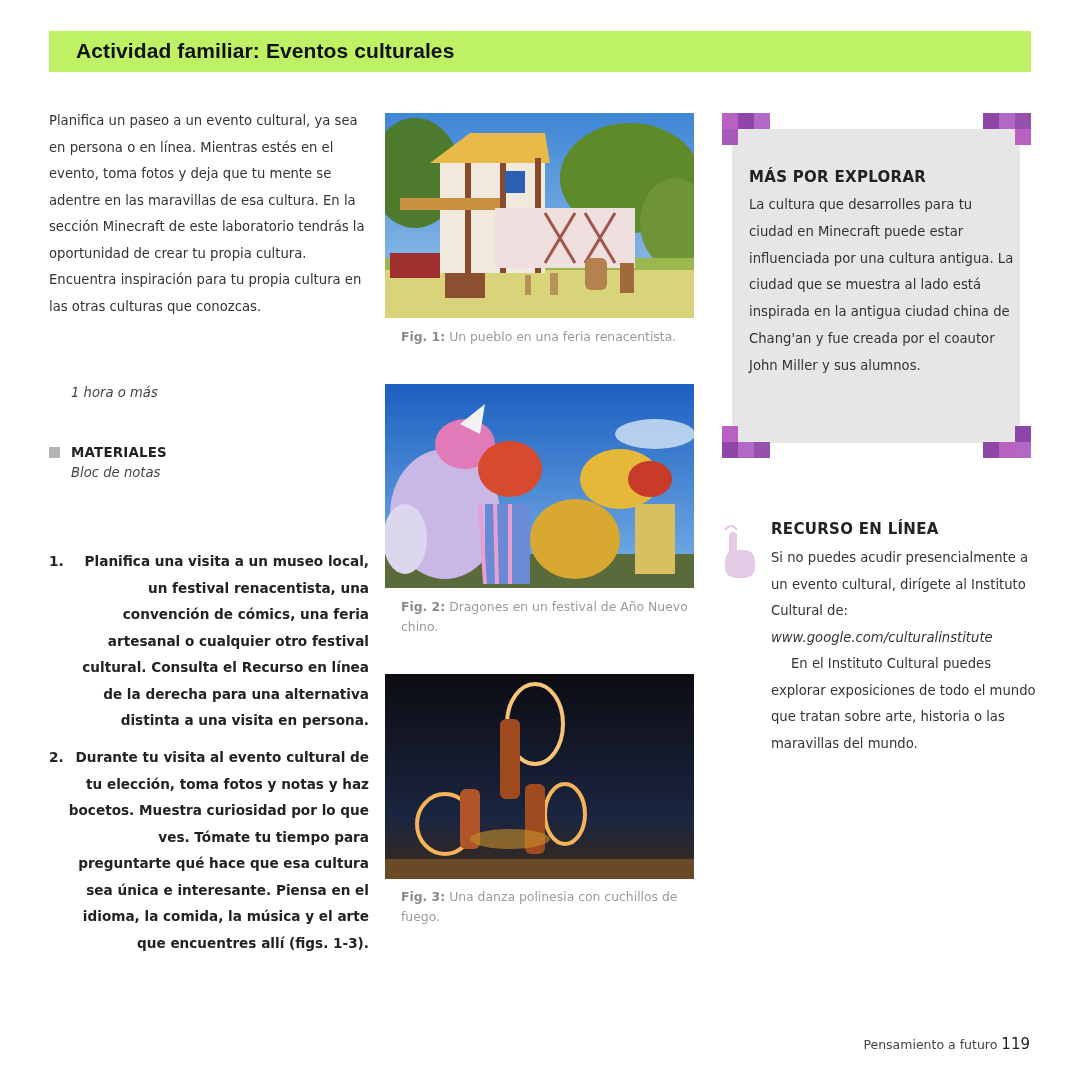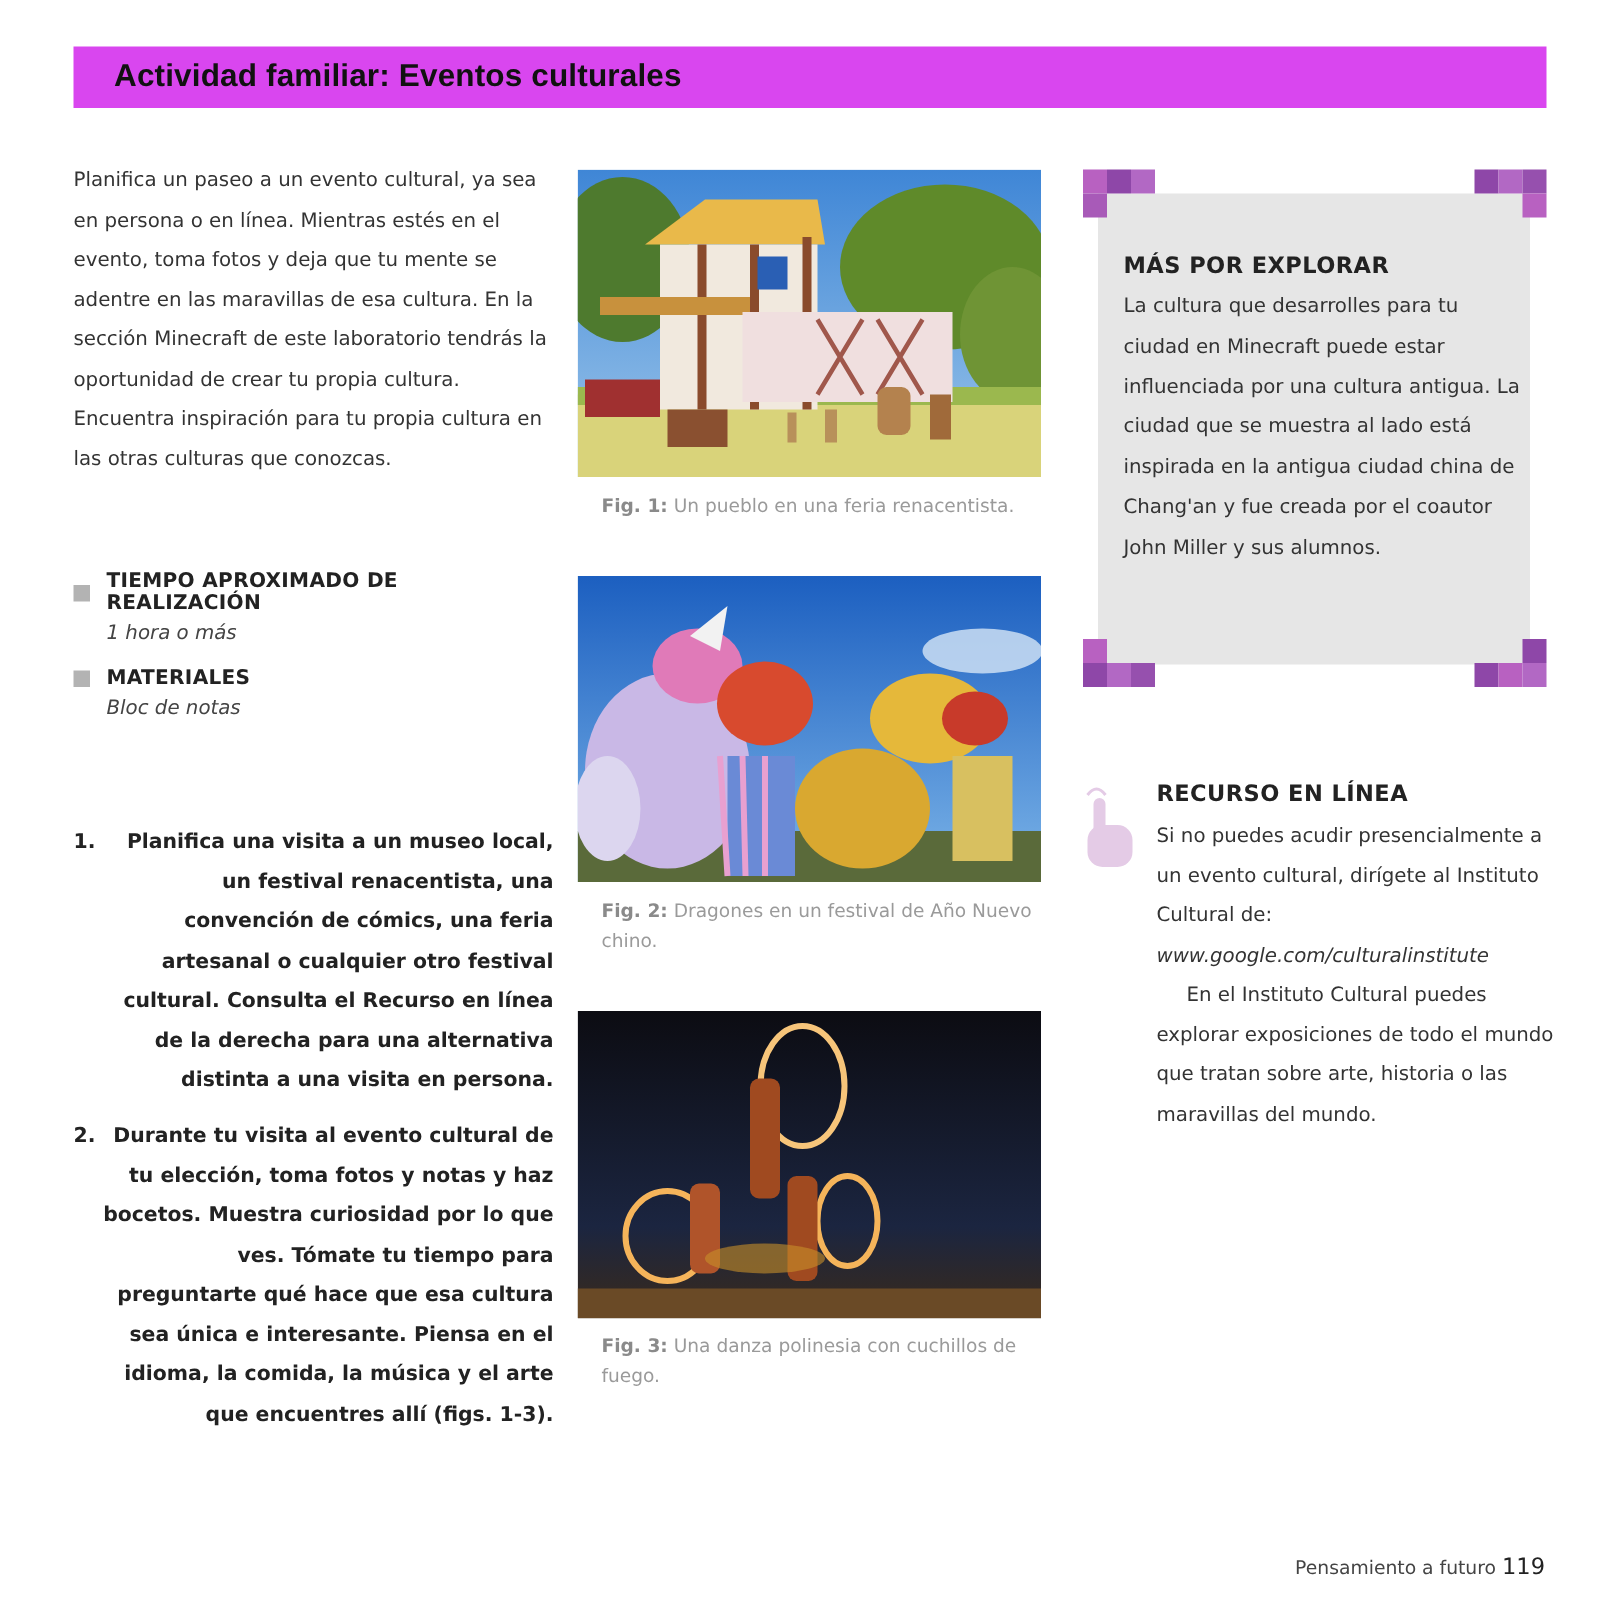--- a/index.html
+++ b/index.html
@@ -1,20 +1,20 @@
 <!DOCTYPE html>
 <html><head>
 <meta charset="utf-8">
 <style>
   html, body { margin:0; padding:0; background:#ffffff; }
   body { width:1079px; height:1079px; position:relative; overflow:hidden;
          font-family:"DejaVu Sans", sans-serif; color:#222; }
   .abs { position:absolute; }
 
-  .title-bar { left:49px; top:31px; width:982px; height:41px; background:#d946ef; }
+  .title-bar { left:49px; top:31px; width:982px; height:41px; background:#bef264; }
   .title-bar h1 { margin:0; position:absolute; left:27px; top:8px; font-family:"Liberation Sans", sans-serif;
                   font-weight:900; font-size:21px; color:#111; letter-spacing:0.1px; }
 
   .intro { left:49px; top:108px; width:320px; font-size:13.2px; line-height:26.5px; color:#333; }
 
   .meta { left:49px; width:320px; }
   .meta .row { display:flex; align-items:center; }
   .meta .sq { width:11px; height:11px; background:#b3b3b3; margin-right:11px; flex:none; }
   .meta .head { font-weight:bold; font-size:13.4px; color:#222; letter-spacing:0.2px; }
   .meta .val { margin-left:22px; font-style:italic; font-size:13.2px; color:#444; line-height:26px; }
@@ -46,24 +46,20 @@
 </head>
 <body>
 
 <div class="abs title-bar">
   <h1>Actividad familiar: Eventos culturales</h1>
 </div>
 
 <div class="abs intro">Planifica un paseo a un evento cultural, ya sea en persona o en línea. Mientras estés en el evento, toma fotos y deja que tu mente se adentre en las maravillas de esa cultura. En la sección Minecraft de este laboratorio tendrás la oportunidad de crear tu propia cultura. Encuentra inspiración para tu propia cultura en las otras culturas que conozcas.</div>
 
 <div class="abs meta" style="top:380px;">
-  <div class="row">
-    <span class="sq"></span>
-    <span class="head">TIEMPO APROXIMADO DE REALIZACIÓN</span>
-  </div>
   <div class="val">1 hora o más</div>
 </div>
 
 <div class="abs meta" style="top:445px;">
   <div class="row">
     <span class="sq"></span>
     <span class="head">MATERIALES</span>
   </div>
   <div class="val" style="margin-top:0">Bloc de notas</div>
 </div>

